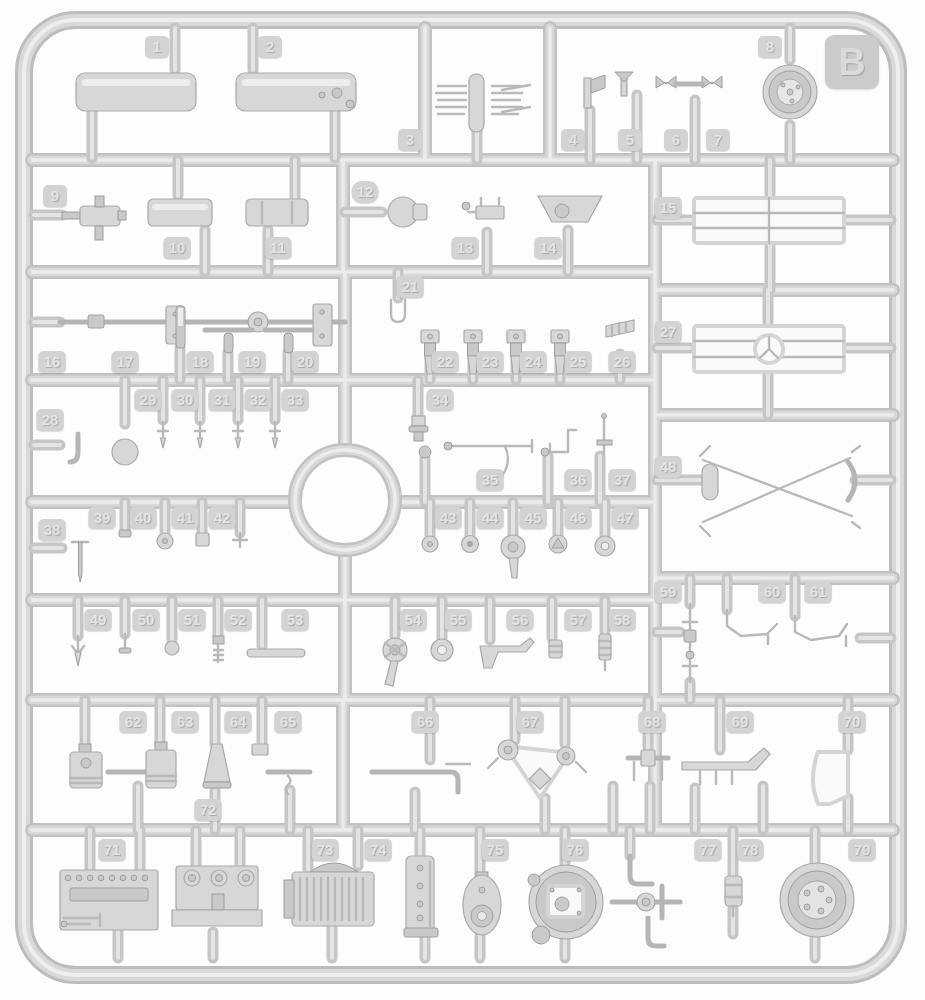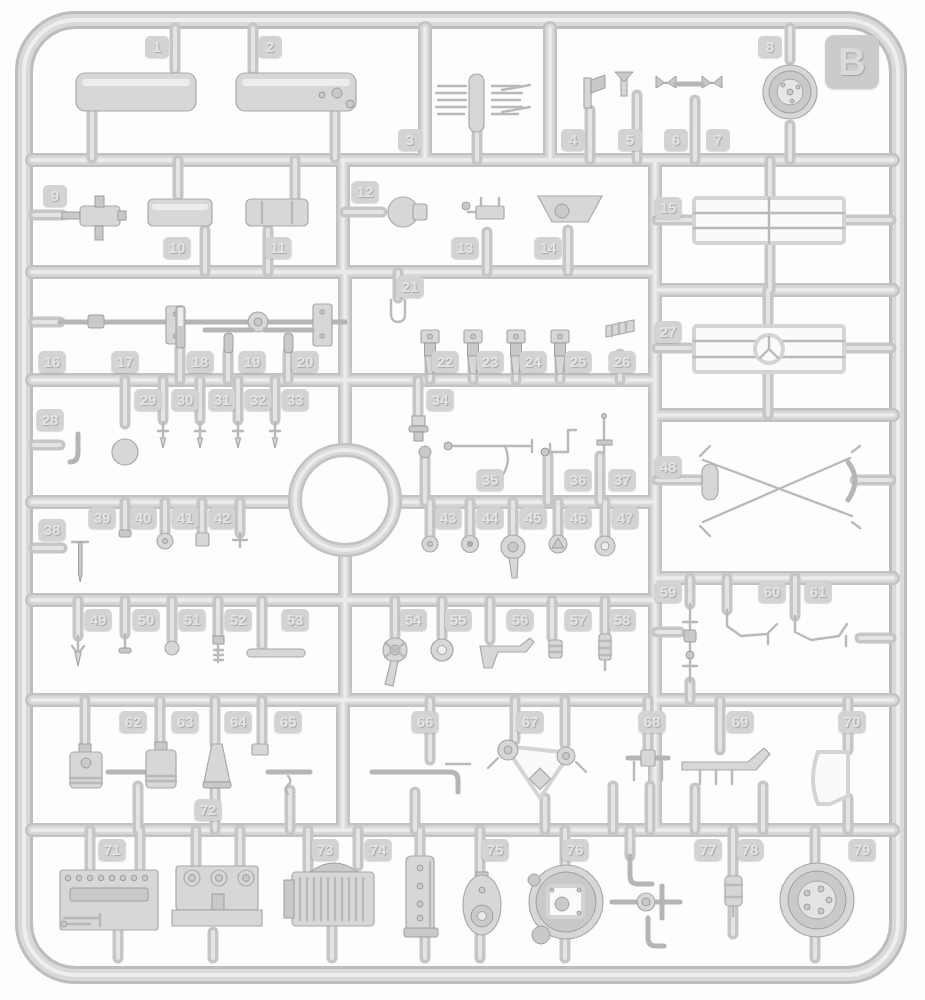--- a/index.html
+++ b/index.html
@@ -494,21 +494,21 @@
       <div class="tag" style="left: 270px; top: 47px;">2</div>
       <div class="tag" style="left: 410px; top: 140px;">3</div>
       <div class="tag" style="left: 573px; top: 140px;">4</div>
       <div class="tag" style="left: 630px; top: 140px;">5</div>
       <div class="tag" style="left: 676px; top: 140px;">6</div>
       <div class="tag" style="left: 718px; top: 140px;">7</div>
       <div class="tag" style="left: 770px; top: 47px;">8</div>
       <div class="tag" style="left: 55px; top: 196px;">9</div>
       <div class="tag" style="left: 177px; top: 248px;">10</div>
       <div class="tag" style="left: 278px; top: 248px;">11</div>
-      <div class="tag" style="left: 365px; top: 192px;">12</div>
+      <div class="tag" style="left: 365px; top: 192px; border-radius: 10px;">12</div>
       <div class="tag" style="left: 465px; top: 248px;">13</div>
       <div class="tag" style="left: 548px; top: 248px;">14</div>
       <div class="tag" style="left: 668px; top: 208px;">15</div>
       <div class="tag" style="left: 52px; top: 362px;">16</div>
       <div class="tag" style="left: 125px; top: 362px;">17</div>
       <div class="tag" style="left: 200px; top: 362px;">18</div>
       <div class="tag" style="left: 252px; top: 362px;">19</div>
       <div class="tag" style="left: 305px; top: 362px;">20</div>
       <div class="tag" style="left: 410px; top: 287px;">21</div>
       <div class="tag" style="left: 445px; top: 362px;">22</div>

